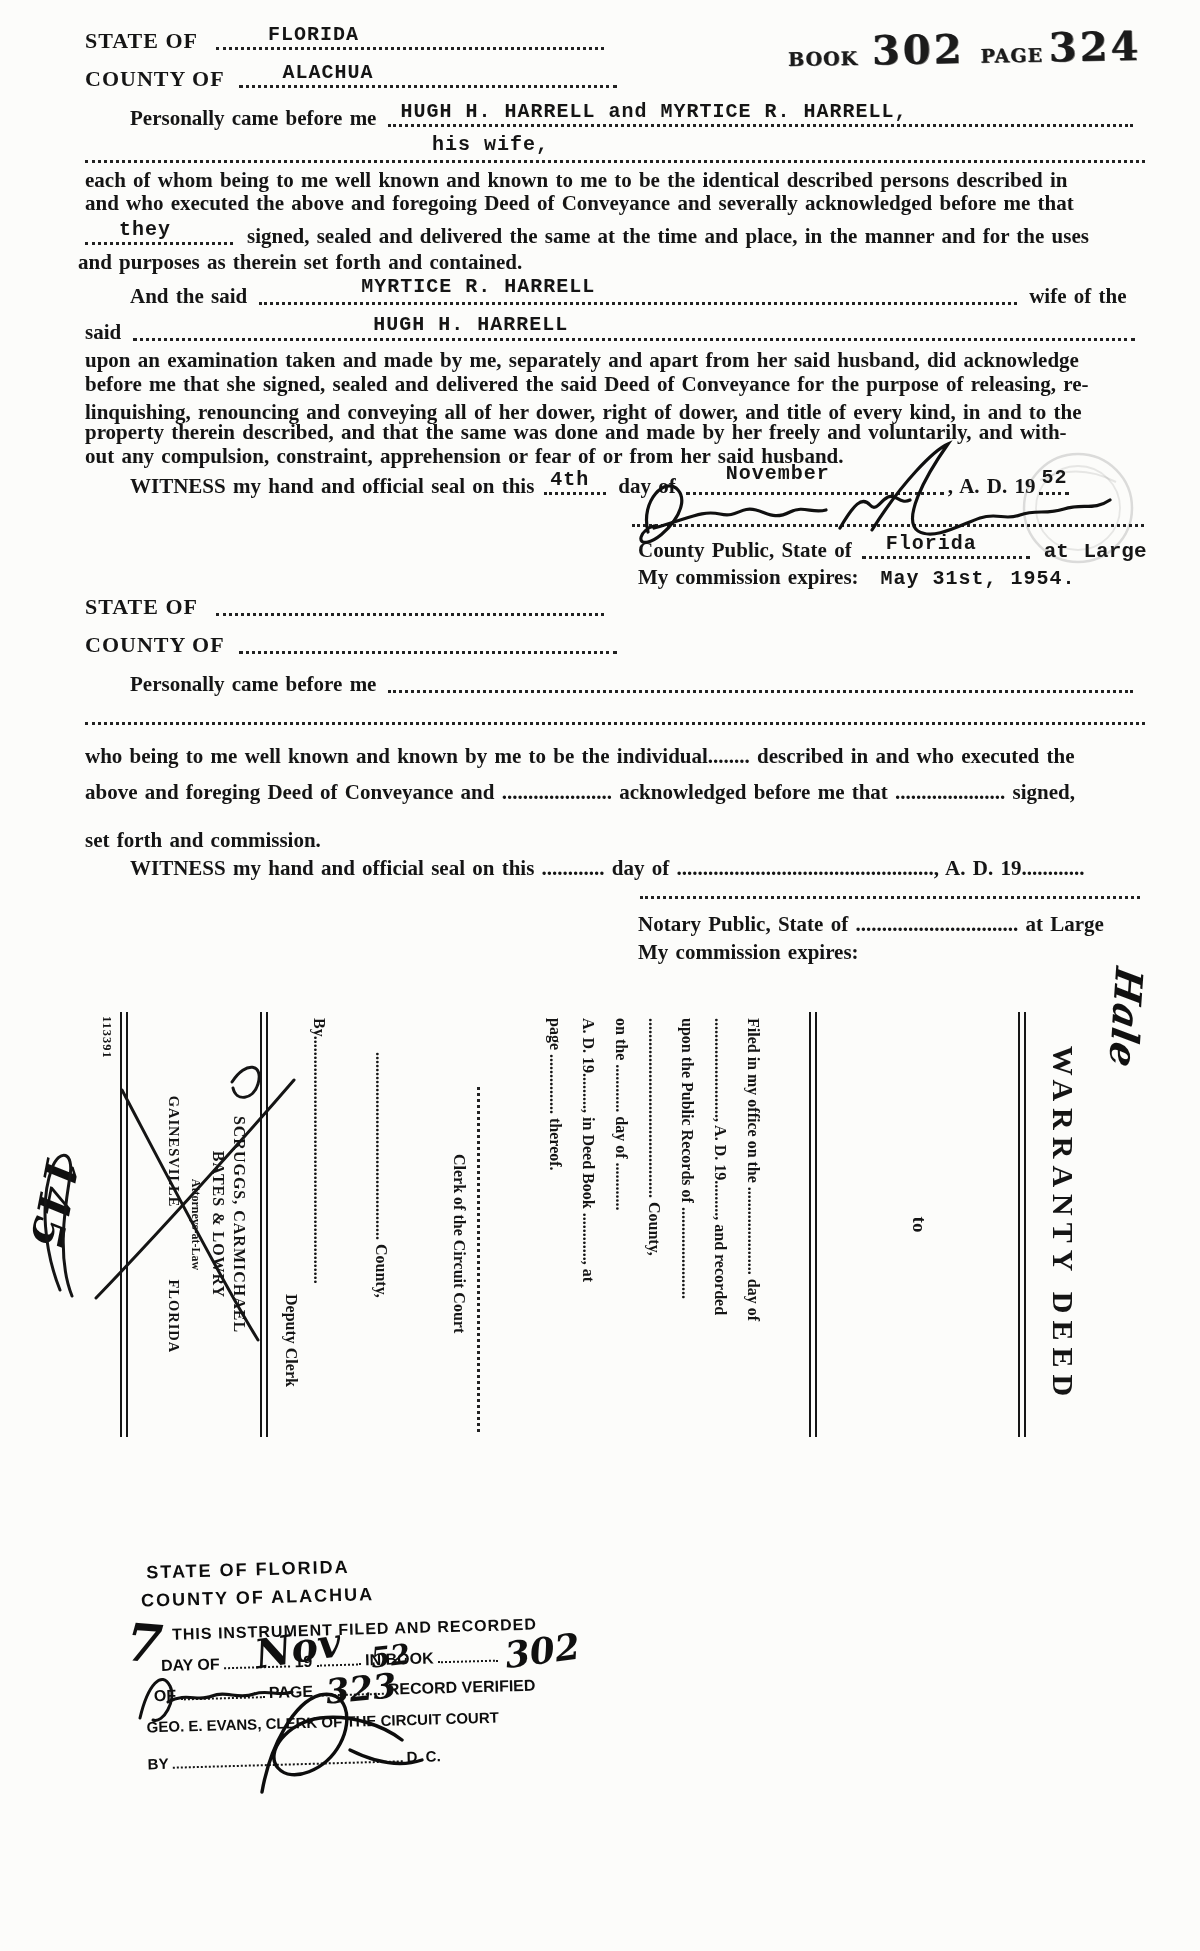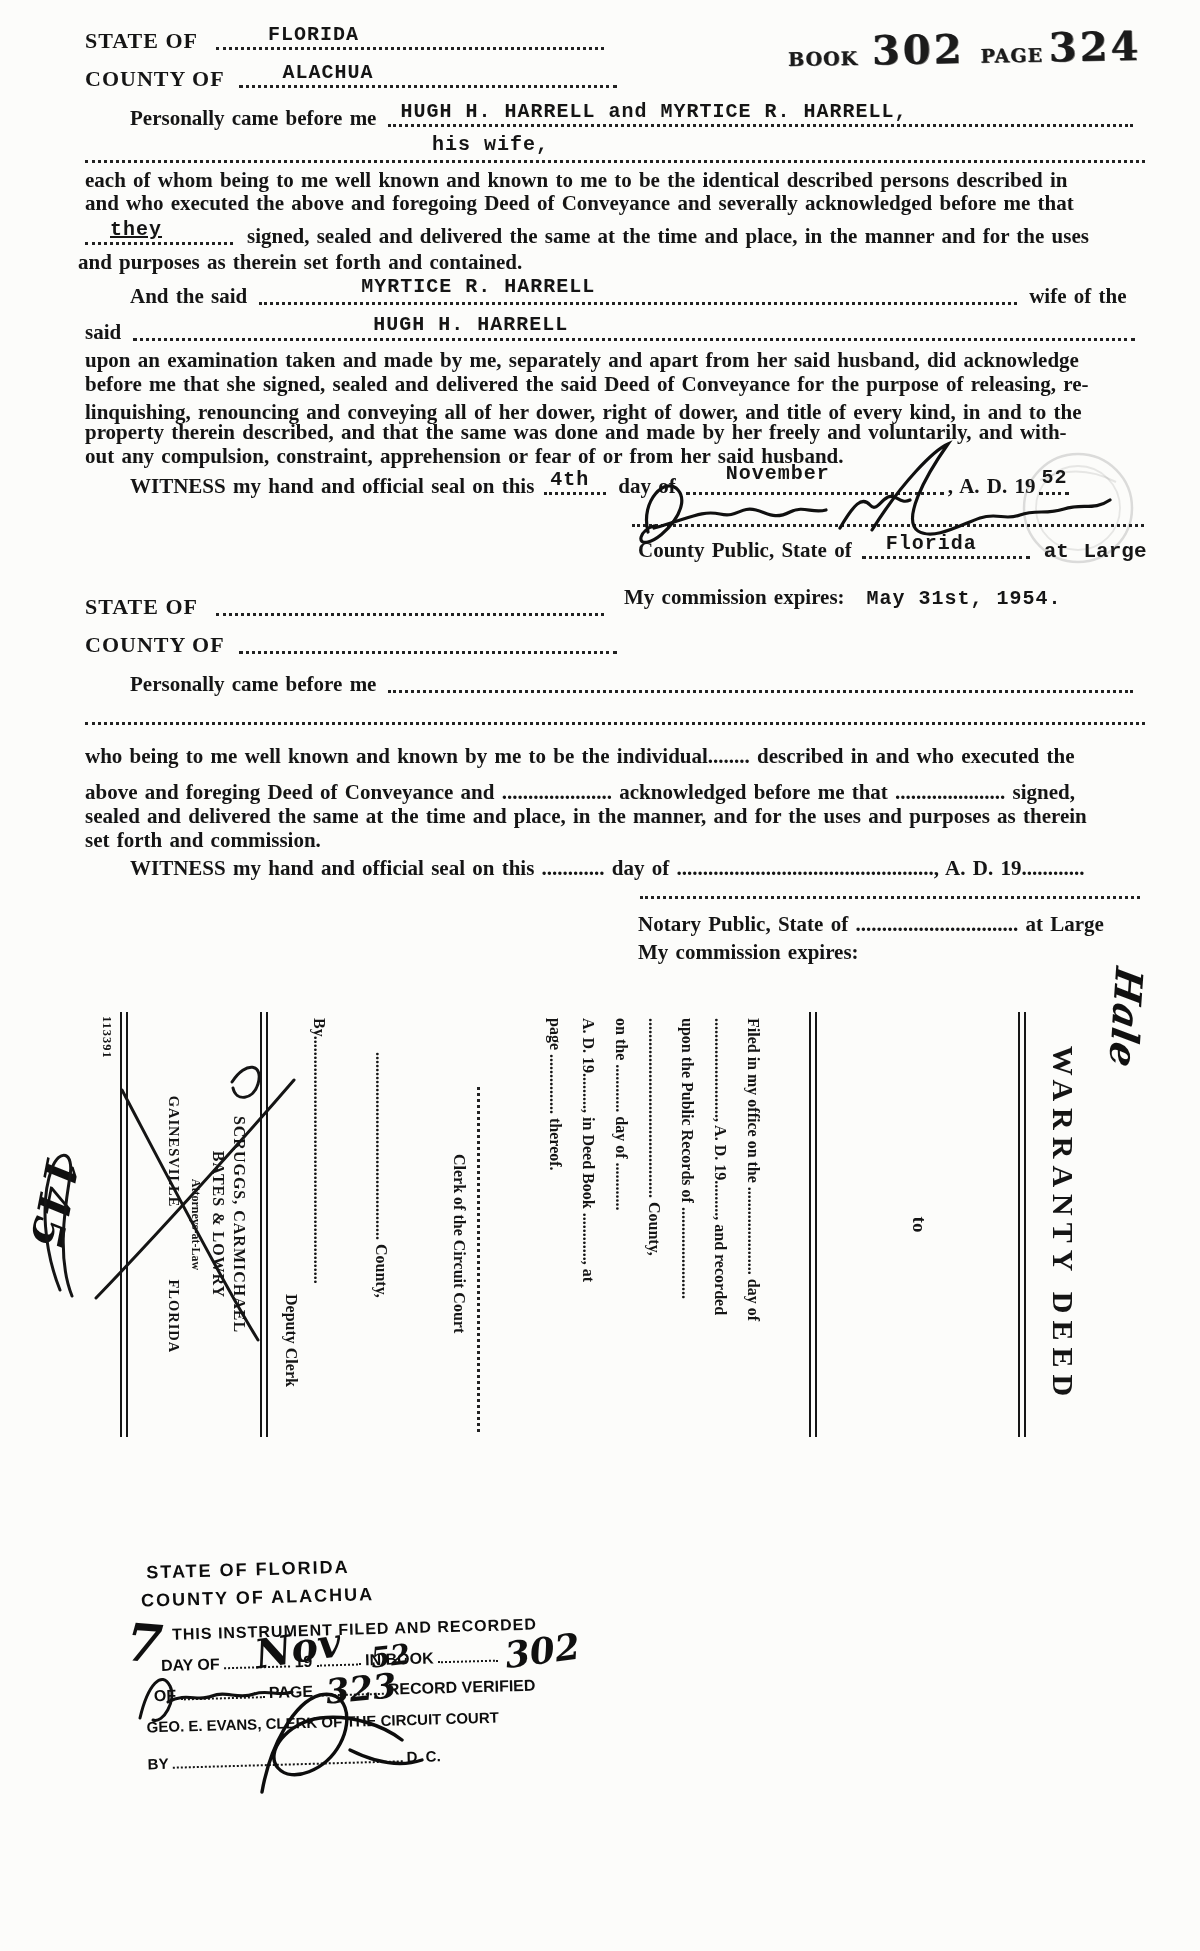--- a/index.html
+++ b/index.html
@@ -72,21 +72,21 @@
     </span>
   </div>
   <div class="abs typed" style="left:432px;top:133px;">his wife,</div>
   <div class="dotline" style="left:85px;top:160px;width:1060px;"></div>
 
   <div class="abs p21" style="left:85px;top:168px;">each of whom being to me well known and known to me to be the identical described persons described in</div>
   <div class="abs p21" style="left:85px;top:191px;">and who executed the above and foregoing Deed of Conveyance and severally acknowledged before me that</div>
 
   <div class="abs" style="left:85px;top:224px;">
     <span class="blank" style="width:148px;">
-      <span class="typed typed-over" style="left:25px;text-decoration:underline;">they</span>
+      <span class="typed typed-over" style="left:34px;">they</span>
     </span>
     <span class="p21" style="margin-left:10px;">signed, sealed and delivered the same at the time and place, in the manner and for the uses</span>
   </div>
   <div class="abs p21" style="left:78px;top:250px;">and purposes as therein set forth and contained.</div>
 
   <div class="abs" style="left:130px;top:284px;">
     <span class="p21">And the said</span>
     <span class="blank" style="width:758px;margin-left:8px;">
       <span class="typed typed-over" style="left:102px;bottom:4px;">MYRTICE R. HARRELL</span>
     </span>
@@ -123,42 +123,41 @@
 
   <div class="dotline" style="left:632px;top:524px;width:512px;"></div>
 
   <div class="abs" style="left:638px;top:538px;">
     <span class="p21">County Public, State of</span>
     <span class="blank" style="width:168px;margin-left:6px;">
       <span class="typed typed-over" style="left:24px;">Florida</span>
     </span>
     <span class="p21" style="margin-left:10px;font-family:Liberation Mono, monospace;">at Large</span>
   </div>
-  <div class="abs" style="left:624px;top:565px;margin-top:20px;">
+  <div class="abs" style="left:638px;top:565px;">
     <span class="p21">My commission expires:</span>
     <span class="typed" style="margin-left:18px;">May 31st, 1954.</span>
   </div>
 
   <div class="abs" style="left:85px;top:594px;">
     <span class="p22">STATE OF</span>
     <span class="blank" style="width:388px;margin-left:14px;"></span>
   </div>
   <div class="abs" style="left:85px;top:632px;">
     <span class="p22">COUNTY OF</span>
     <span class="blank" style="width:378px;margin-left:10px;"></span>
   </div>
   <div class="abs" style="left:130px;top:672px;">
     <span class="p21">Personally came before me</span>
     <span class="blank" style="width:745px;margin-left:8px;"></span>
   </div>
   <div class="dotline" style="left:85px;top:722px;width:1060px;"></div>
 
   <div class="abs p21" style="left:85px;top:744px;">who being to me well known and known by me to be the individual........ described in and who executed the</div>
   <div class="abs p21" style="left:85px;top:780px;">above and foreging Deed of Conveyance and ..................... acknowledged before me that ..................... signed,</div>
-  <div class="abs p21" style="left:85px;top:804px;">sealed and delivered the same at the time and place, in the manner, and for the uses and purposes as therein</div>
   <div class="abs p21" style="left:85px;top:828px;">set forth and commission.</div>
 
   <div class="abs p21" style="left:130px;top:856px;">WITNESS my hand and official seal on this ............ day of ................................................., A. D. 19............</div>
 
   <div class="dotline" style="left:640px;top:896px;width:500px;"></div>
   <div class="abs p21" style="left:638px;top:912px;">Notary Public, State of ............................... at Large</div>
   <div class="abs p21" style="left:638px;top:940px;">My commission expires:</div>
 
   <div class="endorsement">
     <div class="end-title">WARRANTY DEED</div>

